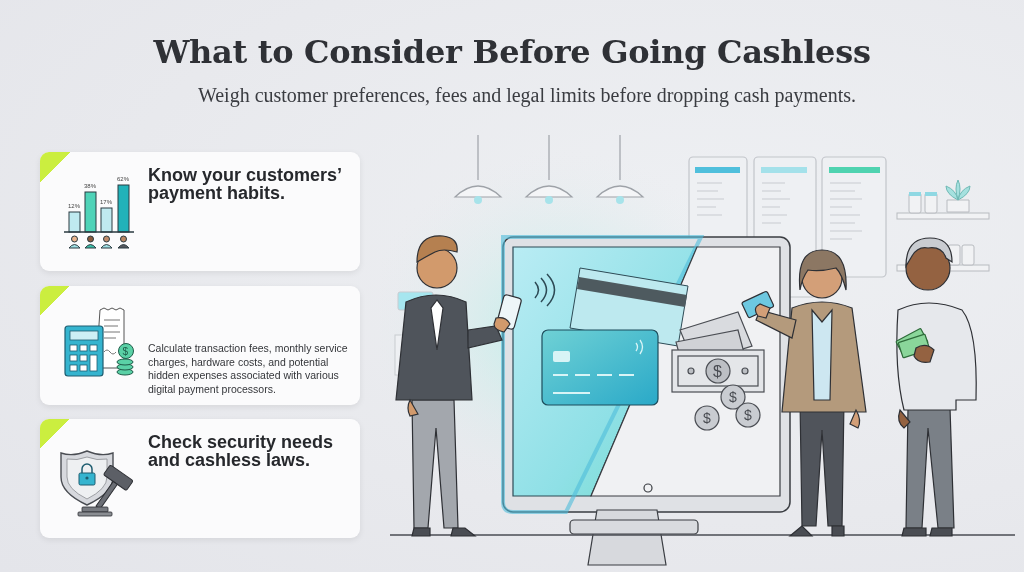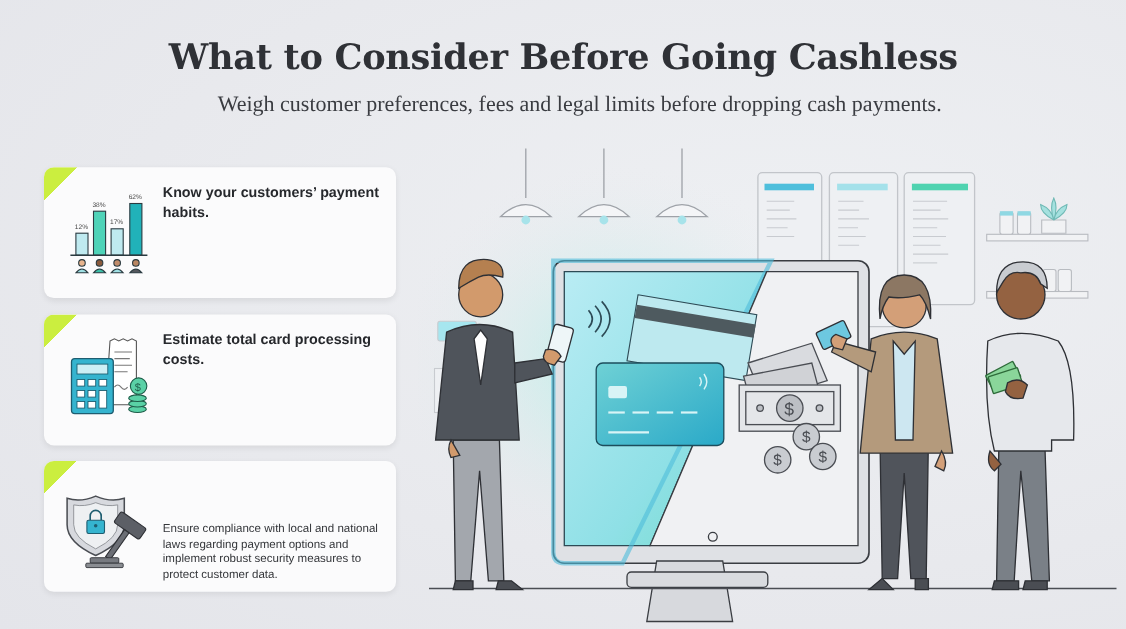--- a/index.html
+++ b/index.html
@@ -29,21 +29,21 @@
     box-shadow: 0 2px 6px rgba(0,0,0,0.08);
     overflow: hidden;
   }
   .card .corner {
     position: absolute; left: 0; top: 0; width: 30px; height: 30px;
     background: linear-gradient(135deg, #cbee3f 0%, #cbee3f 50%, transparent 50%);
   }
   .card .icon { position: absolute; left: 14px; top: 14px; width: 96px; height: 92px; }
   .card .card-title {
     position: absolute; left: 108px; top: 14px; width: 205px;
-    font-weight: bold; font-size: 13px; line-height: 18px; color: #26282c;
+    font-weight: bold; font-size: 18px; line-height: 18px; color: #26282c;
   }
   .card .card-body {
     position: absolute; left: 108px; top: 56px; width: 205px;
     font-size: 10.5px; line-height: 13.5px; color: #34363a;
   }
   .scene { position: absolute; left: 380px; top: 128px; width: 644px; height: 444px; }
 </style>
 </head>
 <body>
 
@@ -104,41 +104,41 @@
       </g>
       <g fill="#5ad1a6" stroke="#1f5d4a" stroke-width="1">
         <ellipse cx="71" cy="72" rx="8" ry="3"></ellipse>
           <ellipse cx="71" cy="67" rx="8" ry="3"></ellipse>
           <ellipse cx="71" cy="62" rx="8" ry="3"></ellipse>
         <circle cx="72" cy="51" r="7.5"></circle>
       </g>
       <text x="68.5" y="55" font-size="10" font-family="Liberation Sans, sans-serif" fill="#1f5d4a">$</text>
     </svg>
   </div>
-  <div class="card-title">Estimate total card processing costs.</div>
+  <div class="card-body">Calculate transaction fees, monthly service charges, hardware costs, and potential hidden expenses associated with various digital payment processors.</div>
 </div>
 
 <div class="card" style="top:419px;">
   <div class="corner"></div>
   <div class="icon">
     <svg width="96" height="92" viewBox="0 0 96 92">
       <path d="M33 18 q14 6 26 2 v24 q0 16 -26 28 q-26 -12 -26 -28 v-24 q12 4 26 -2 z" fill="#d7d9de" stroke="#4a4d53" stroke-width="1.4"></path>
       <path d="M33 24 q10 4 20 2 v18 q0 12 -20 22 q-20 -10 -20 -22 v-18 q10 2 20 -2 z" fill="#eef0f2" stroke="#8a8d92" stroke-width="0.8"></path>
       <path d="M28 40 v-4 a5 5 0 0 1 10 0 v4" fill="none" stroke="#1e5d70" stroke-width="1.5"></path>
       <rect x="25" y="40" width="16" height="12" rx="1.5" fill="#35b4cf" stroke="#1e5d70" stroke-width="1"></rect>
       <circle cx="33" cy="45" r="1.6" fill="#1e5d70"></circle>
       <g transform="rotate(35 62 48)">
         <rect x="48" y="38" width="28" height="12" rx="2" fill="#5c5f66" stroke="#2e3035" stroke-width="1"></rect>
         <rect x="60" y="50" width="5" height="30" fill="#6b6e75" stroke="#2e3035" stroke-width="1"></rect>
       </g>
       <rect x="28" y="74" width="26" height="5" rx="1" fill="#777a80" stroke="#2e3035" stroke-width="0.8"></rect>
       <rect x="24" y="79" width="34" height="4" rx="1" fill="#8a8d92" stroke="#2e3035" stroke-width="0.8"></rect>
     </svg>
   </div>
-  <div class="card-body">Ensure compliance with local and national laws regarding payment options and implement robust security measures to protect customer data.</div>
+  <div class="card-title">Check security needs and cashless laws.</div>
 </div>
 
 <div class="scene">
   <svg width="644" height="444" viewBox="380 128 644 444">
     <defs>
       <linearGradient id="screenL" x1="0" y1="0" x2="1" y2="1">
         <stop offset="0" stop-color="#b9ecf4"></stop>
           <stop offset="0.6" stop-color="#8fe0e6"></stop>
           <stop offset="1" stop-color="#6fdcc6"></stop>
       </linearGradient>

